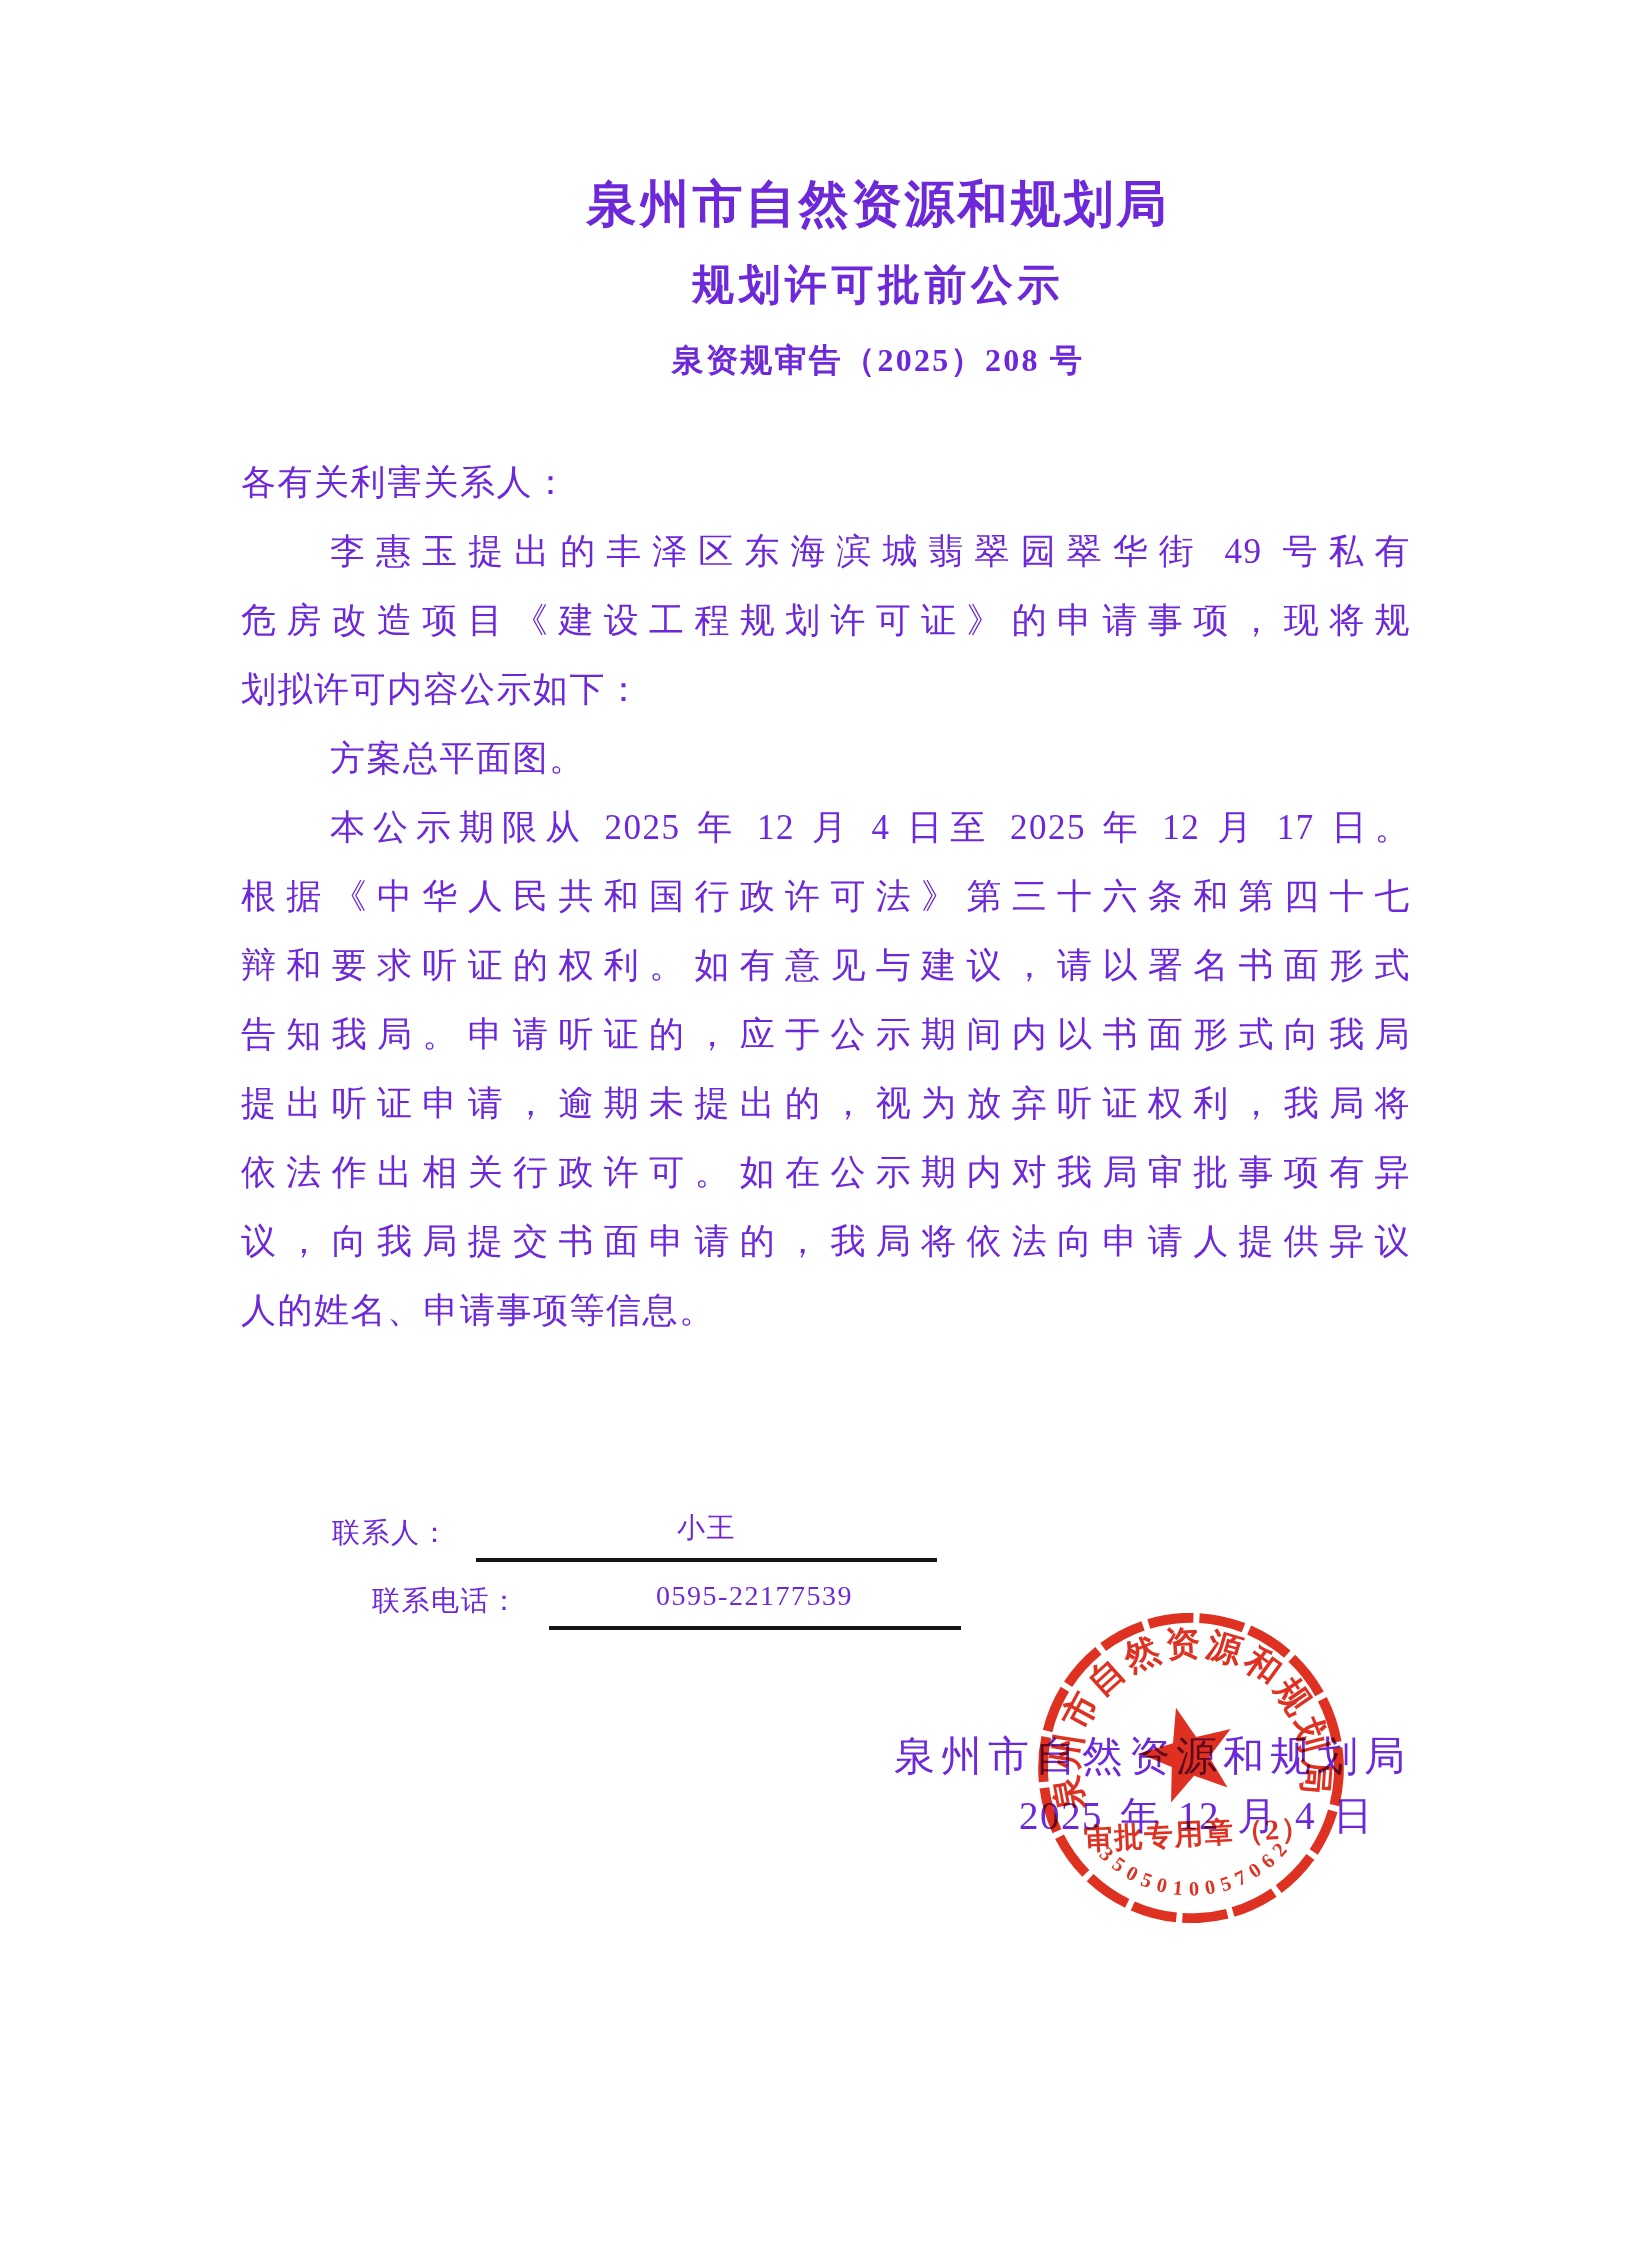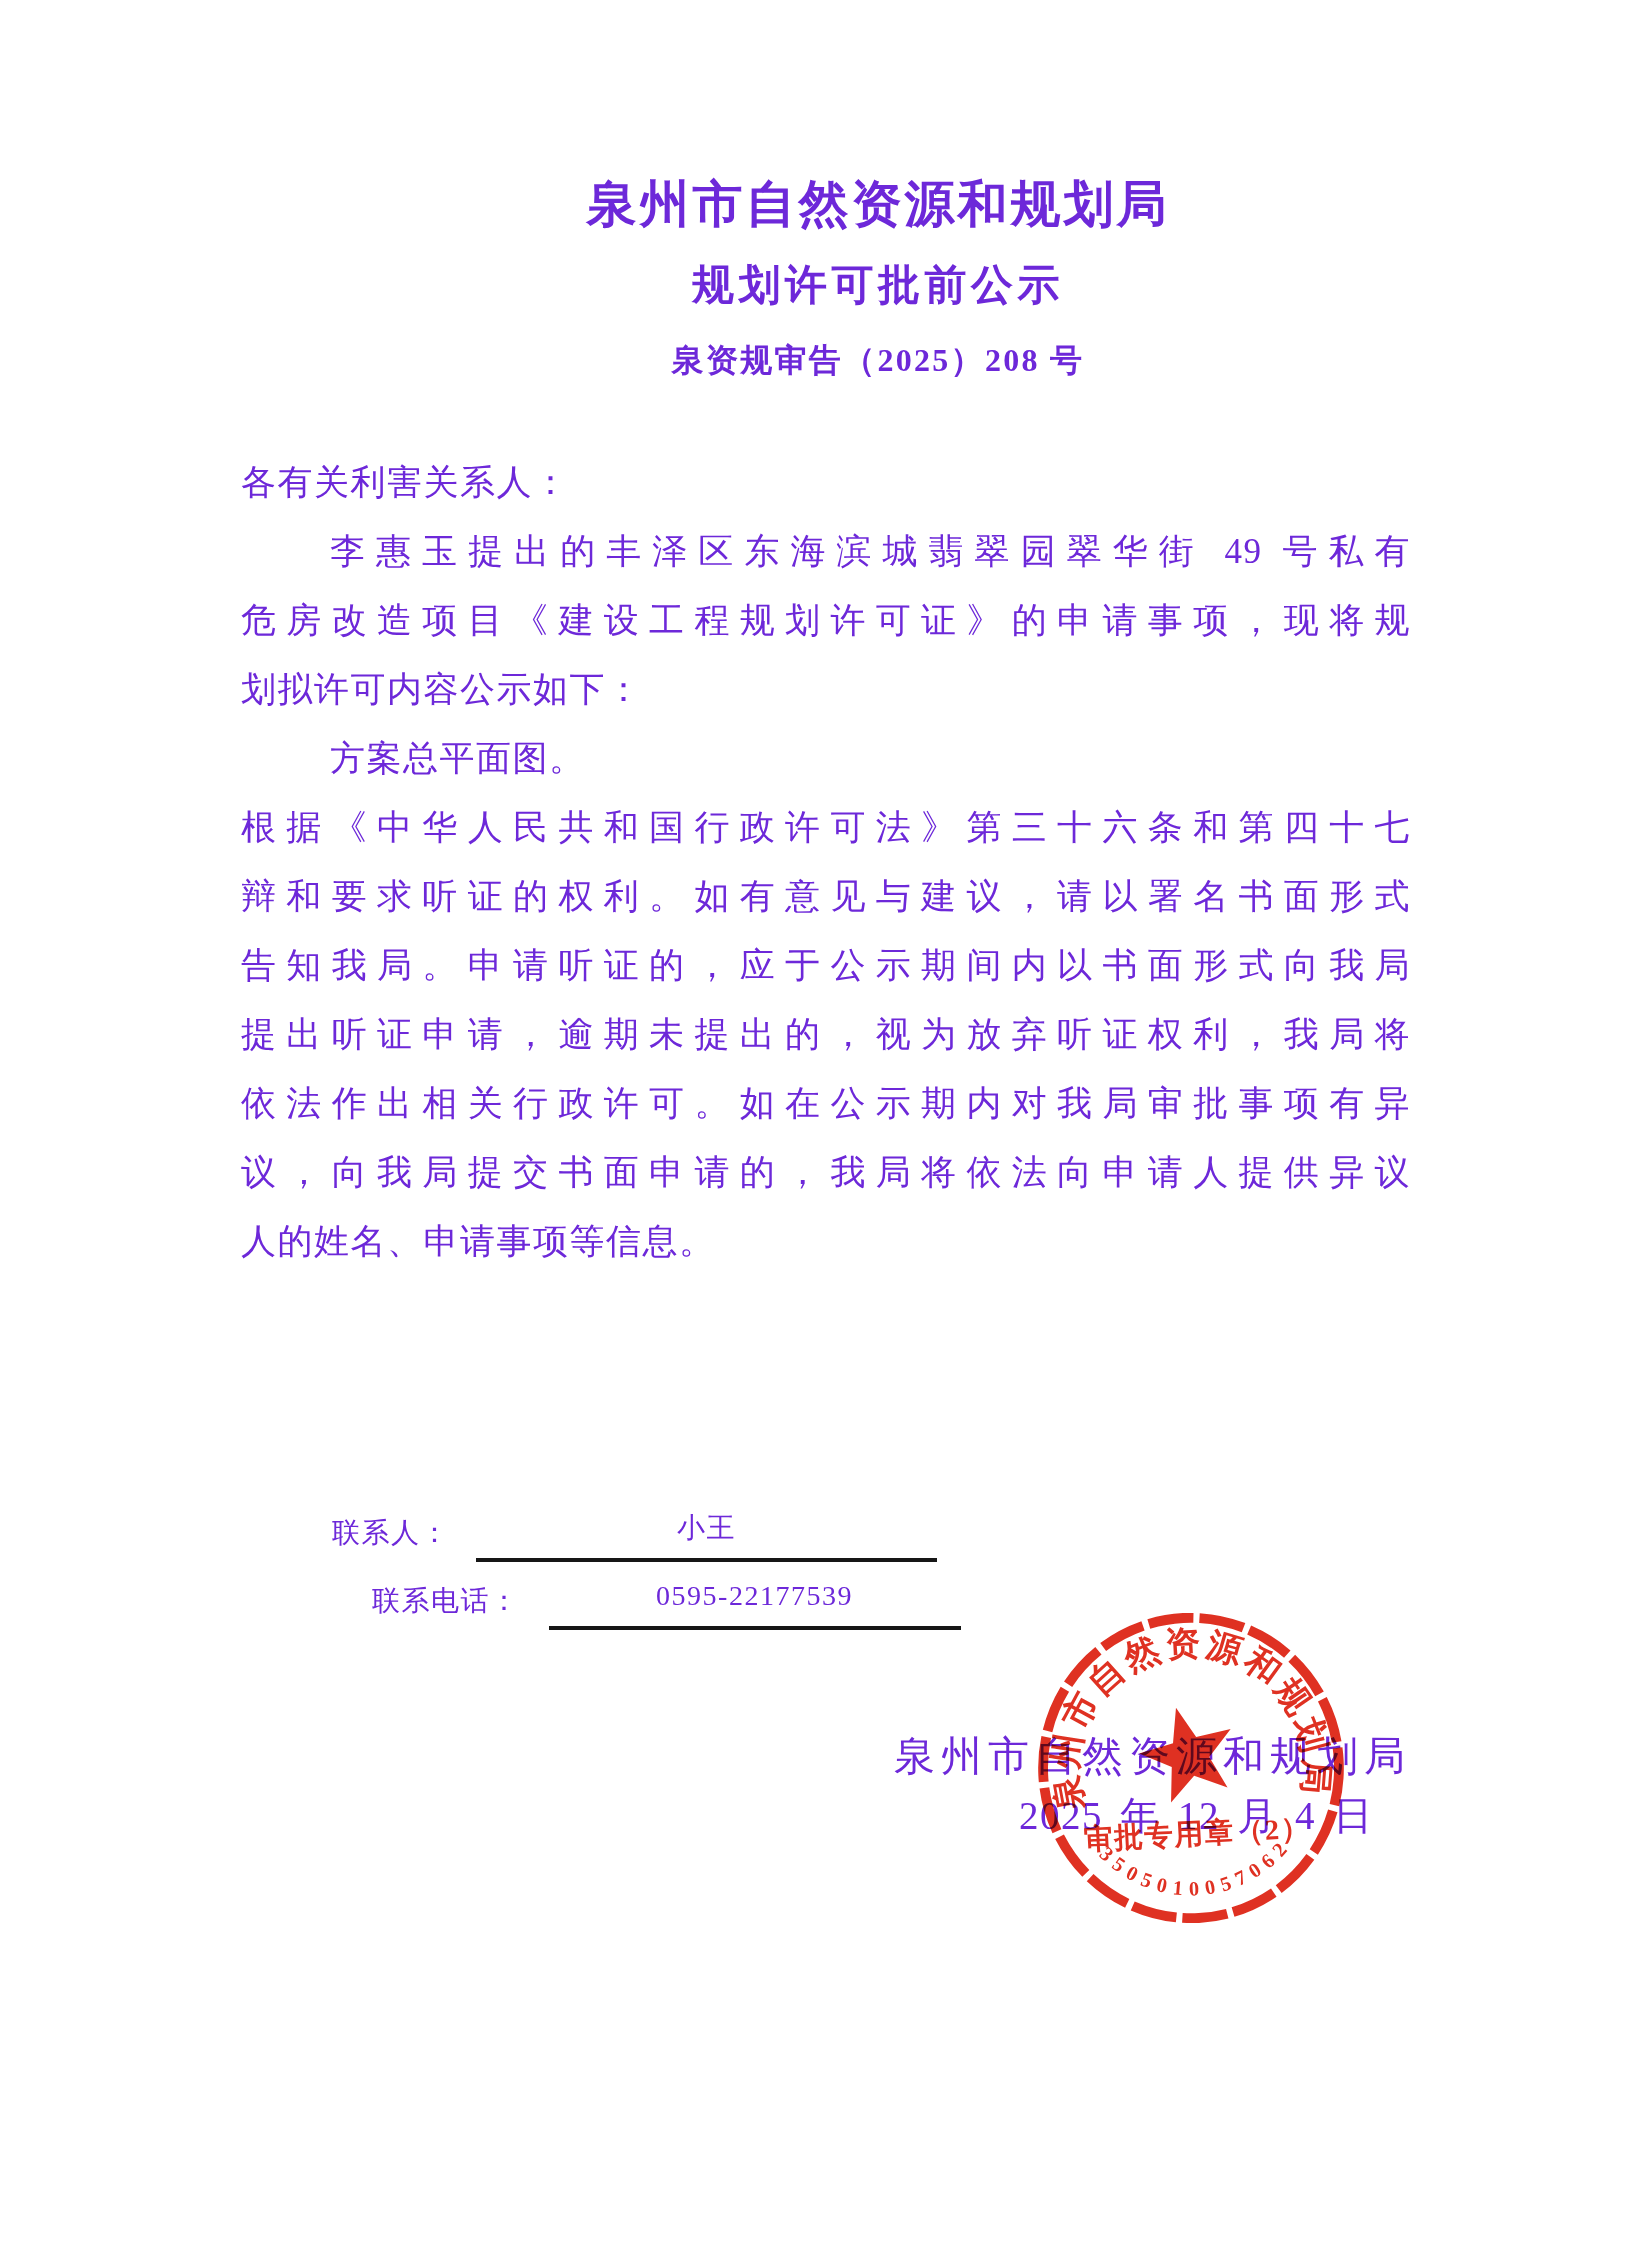--- a/index.html
+++ b/index.html
@@ -53,20 +53,21 @@
     <div class="title2">规划许可批前公示</div>
     <div class="docnum">泉资规审告（2025）208 号</div>
   </div>
 
   <div class="body-block">
     <p class="bline">各有关利害关系人：</p>
     <p class="bline ind jfy">李惠玉提出的丰泽区东海滨城翡翠园翠华街 49 号私有</p>
     <p class="bline jfy">危房改造项目《建设工程规划许可证》的申请事项，现将规</p>
     <p class="bline">划拟许可内容公示如下：</p>
     <p class="bline ind">方案总平面图。</p>
+    <p class="bline ind jfy">本公示期限从 2025 年 12 月 4 日至 2025 年 12 月 17 日。</p>
     <p class="bline jfy">根据《中华人民共和国行政许可法》第三十六条和第四十七</p>
     <p class="bline jfy">辩和要求听证的权利。如有意见与建议，请以署名书面形式</p>
     <p class="bline jfy">告知我局。申请听证的，应于公示期间内以书面形式向我局</p>
     <p class="bline jfy">提出听证申请，逾期未提出的，视为放弃听证权利，我局将</p>
     <p class="bline jfy">依法作出相关行政许可。如在公示期内对我局审批事项有异</p>
     <p class="bline jfy">议，向我局提交书面申请的，我局将依法向申请人提供异议</p>
     <p class="bline">人的姓名、申请事项等信息。</p>
   </div>
 
   <div class="crow crow-person">

